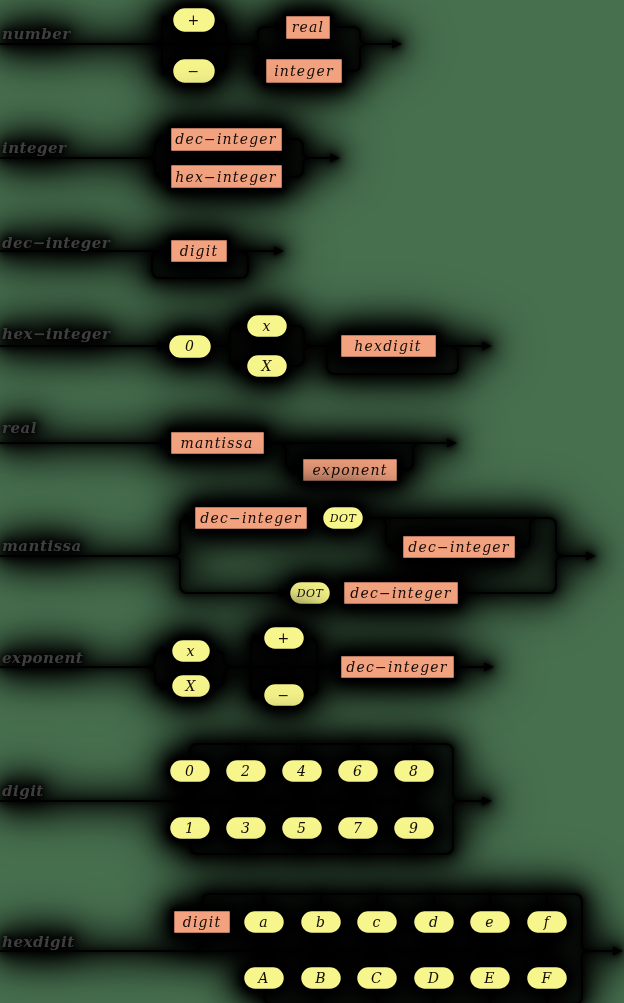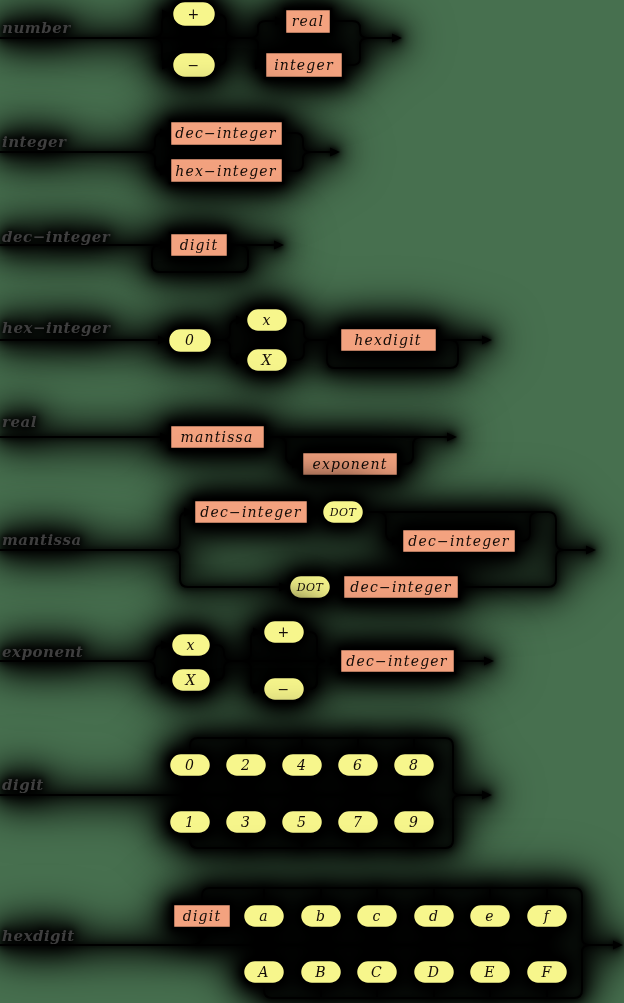--- a/index.html
+++ b/index.html
@@ -2,21 +2,21 @@
 <html style="--background: #47704f; --terminal-fill: #f7f68c; --nonterminal-fill: #f3a27f; --line: #000000; --rule-label: #3f3f3f;"><head>
 <meta charset="utf-8">
 <style>
   html,body{margin:0;padding:0;}
   body{
     width:624px;height:1003px;
     background:var(--background,#47704f);
     font-family:"DejaVu Serif",serif;
     overflow:hidden;position:relative;
   }
-  .canvas{position:relative;width:624px;height:712px;}
+  .canvas{position:relative;width:624px;height:712px;margin-top:6px;}
   svg.rule{
     position:absolute;left:0;width:624px;overflow:visible;display:block;
     filter:drop-shadow(0 0 2px #000) drop-shadow(0 0 4px #000)
            drop-shadow(0 0 8px #000) drop-shadow(0 0 14px #000)
            drop-shadow(0 0 20px #000);
   }
   .wire{stroke:var(--line,#000);stroke-width:2;fill:none;}
   .ah{fill:var(--line,#000);stroke:none;}
   rect.term{fill:var(--terminal-fill,#f7f68c);stroke:var(--line,#000);stroke-width:2.5;}
   rect.nonterm{fill:var(--nonterminal-fill,#f3a27f);stroke:var(--line,#000);stroke-width:2.5;}

